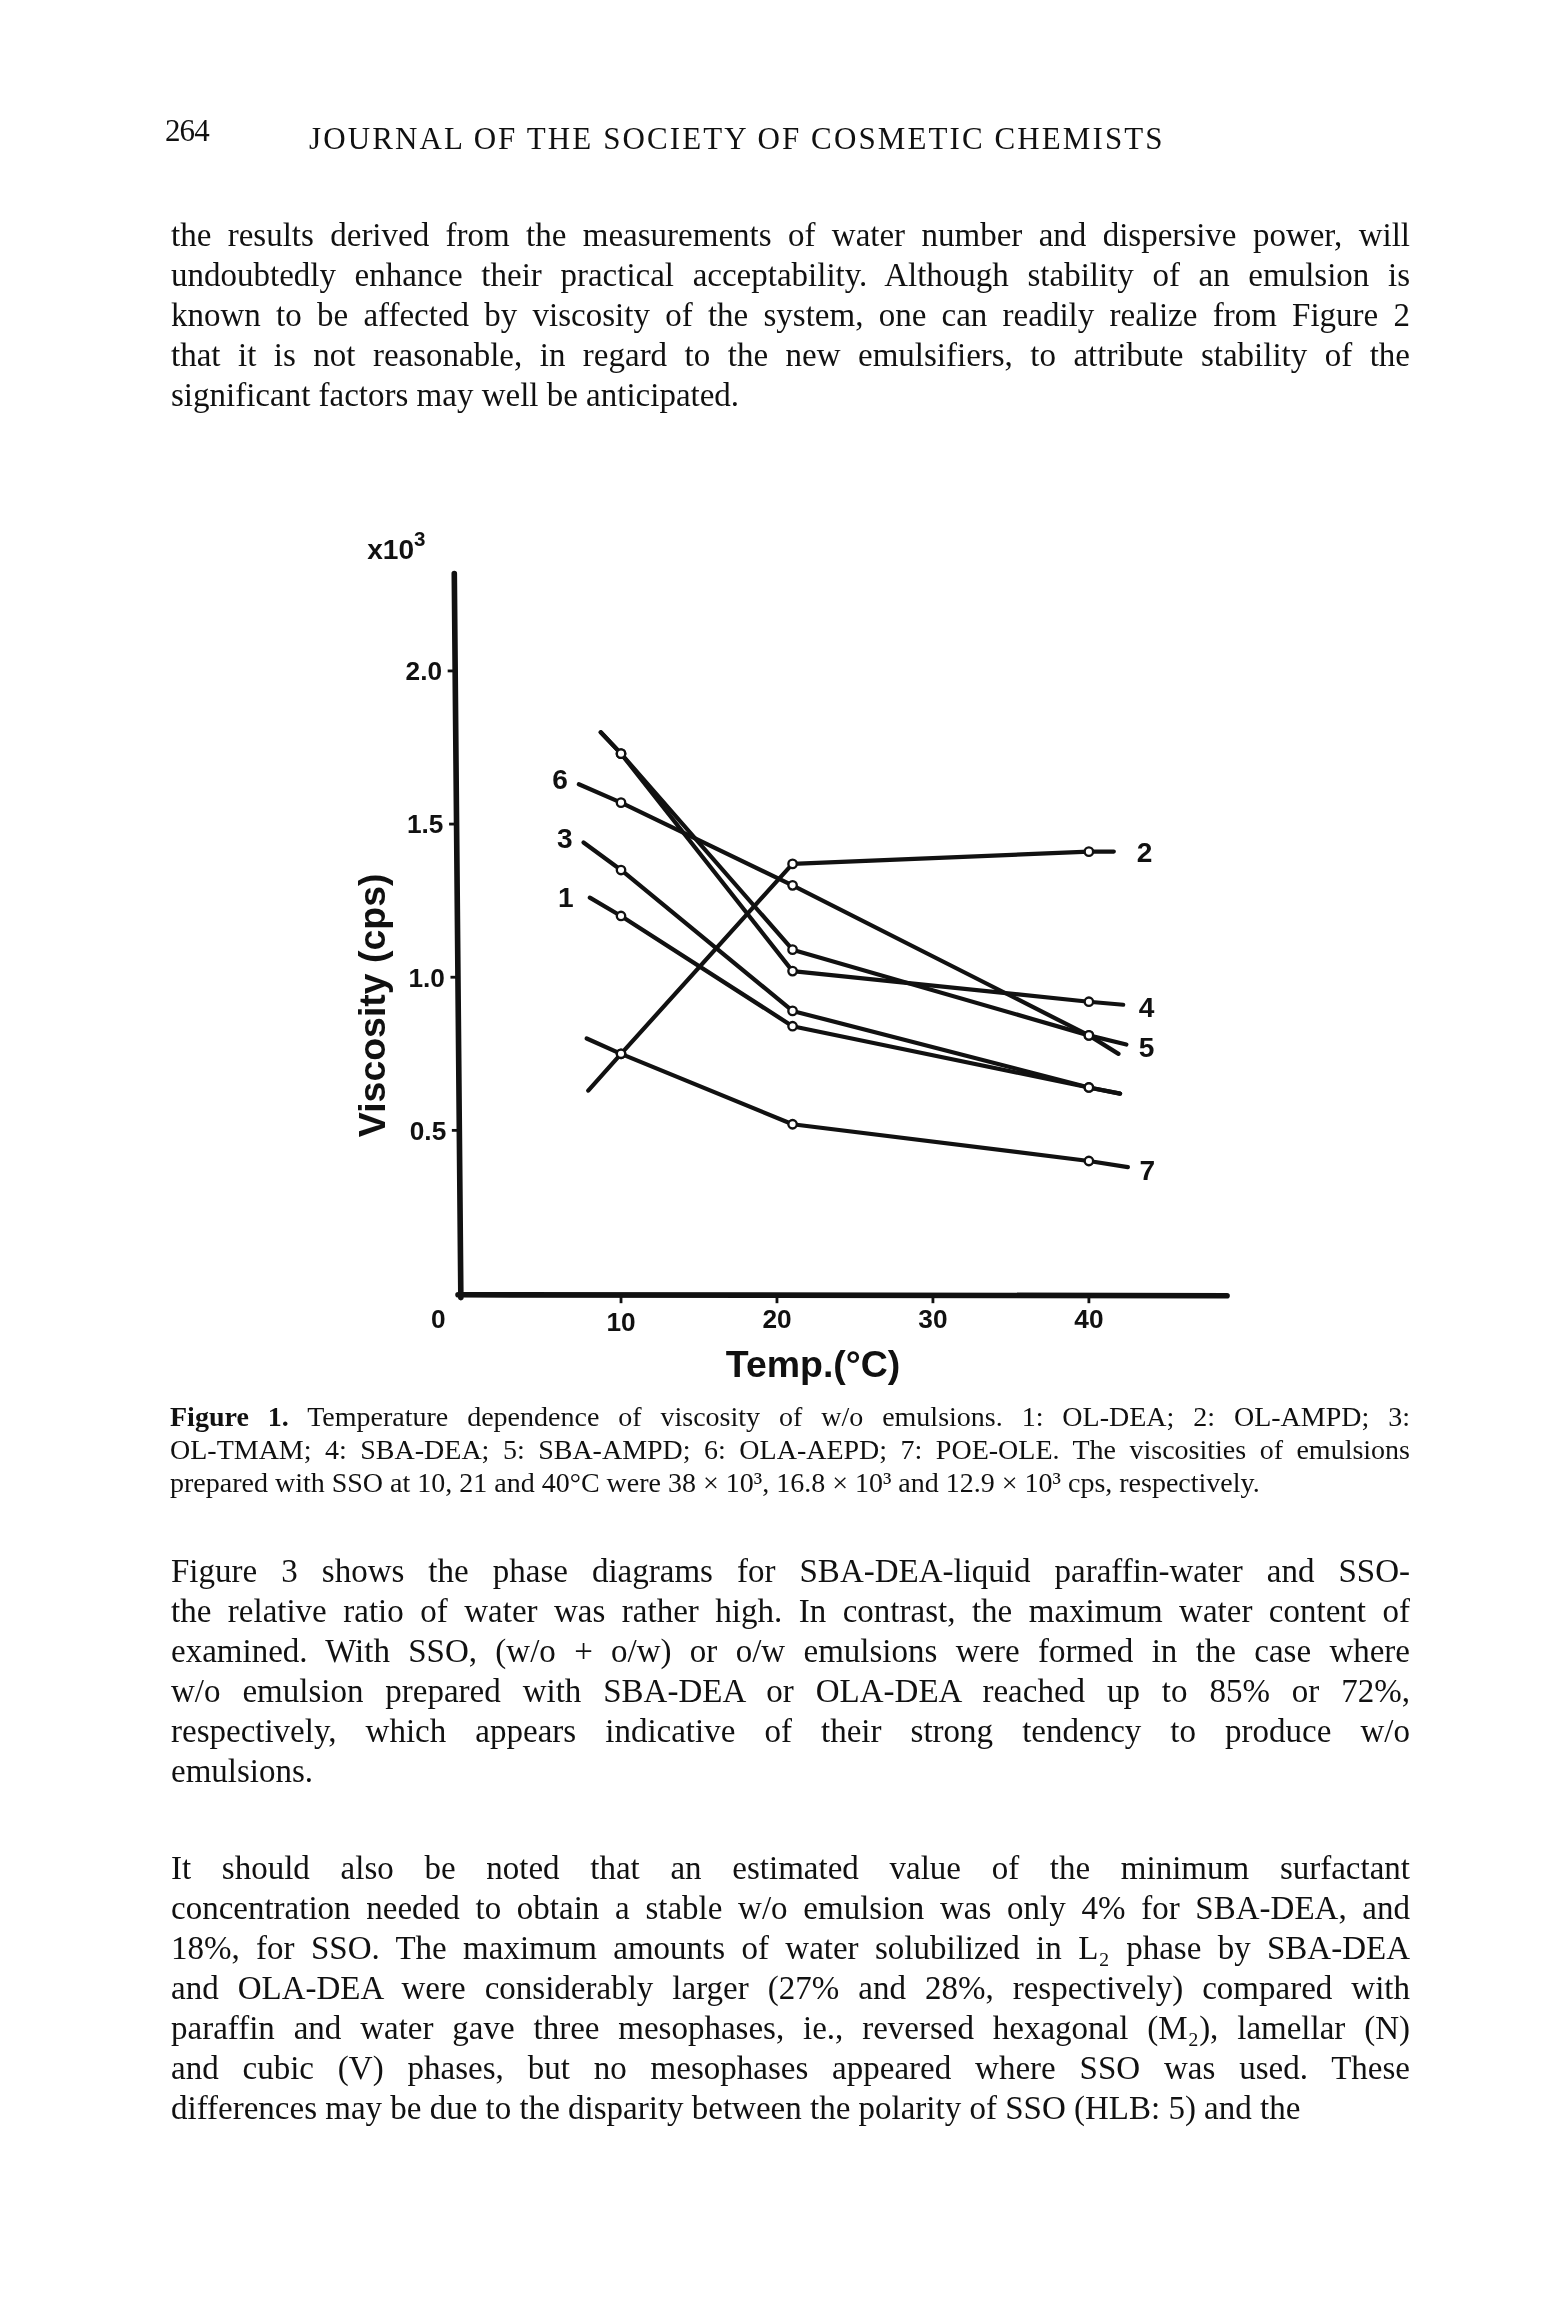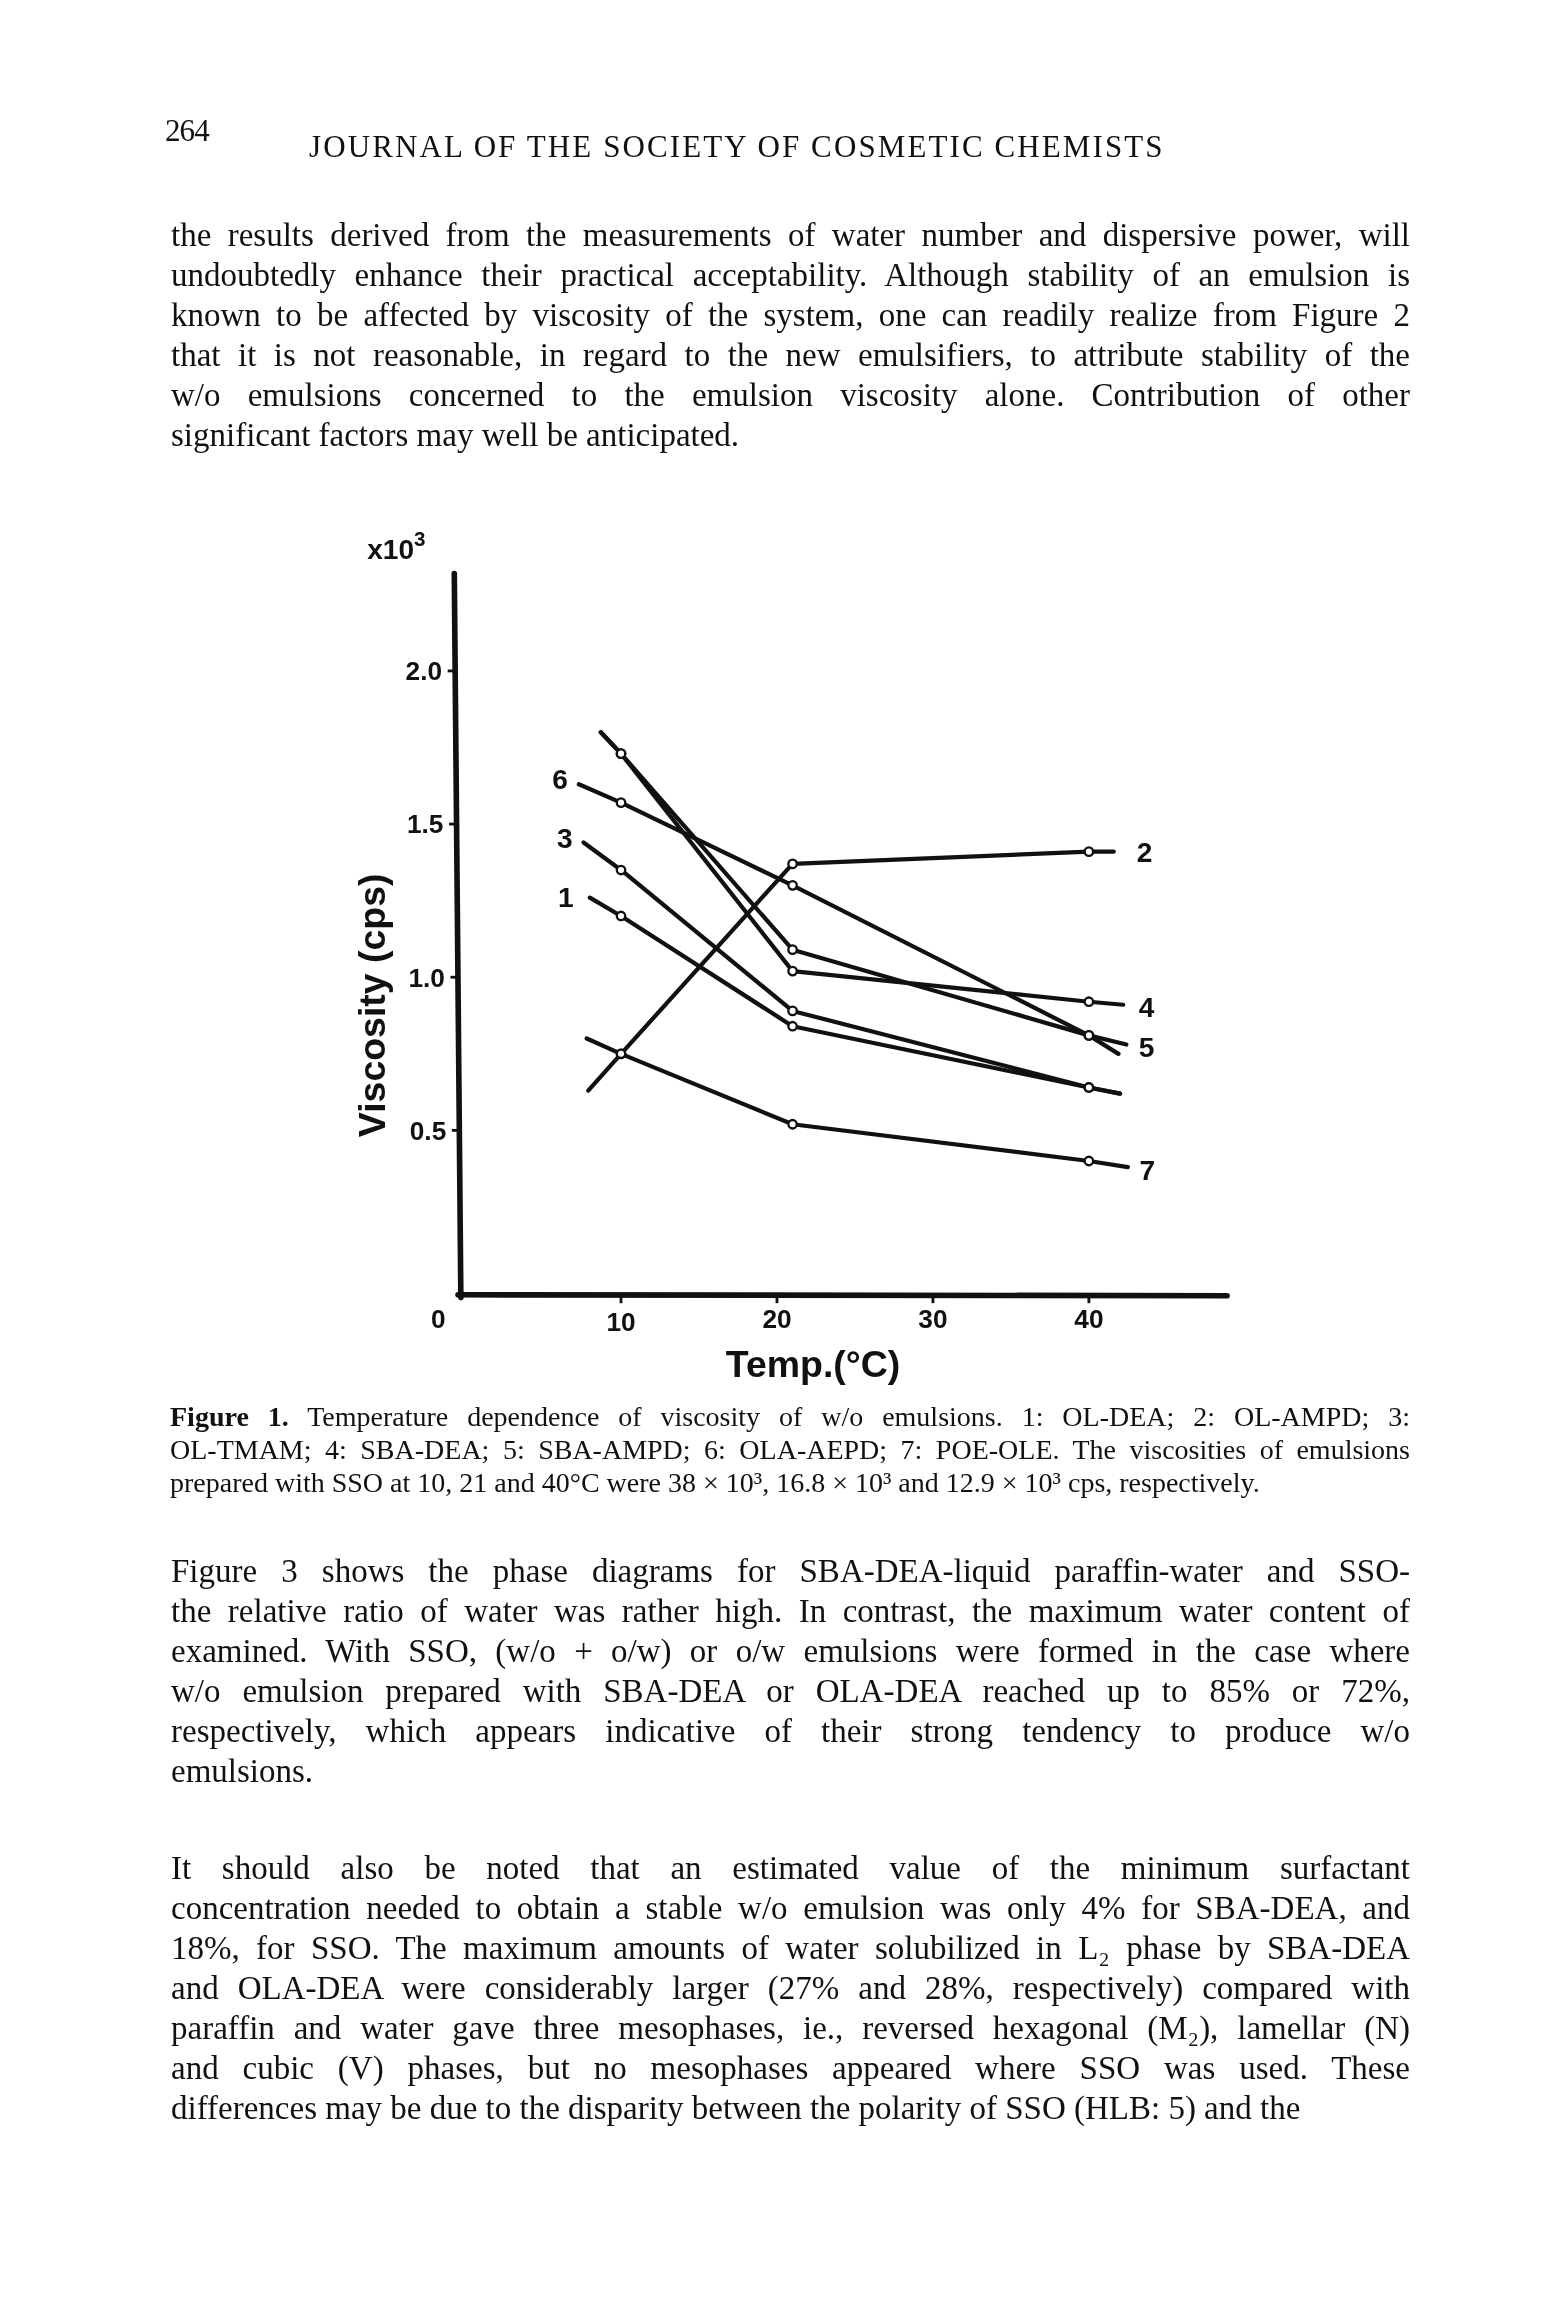--- a/index.html
+++ b/index.html
@@ -2,21 +2,21 @@
 <html style="font-size:15px"><head>
 <meta charset="utf-8">
 <style>
   html, body { margin: 0; padding: 0; background: #ffffff; }
   body { width: 1568px; height: 2316px; position: relative; overflow: hidden; color: #111111; }
   .serif { font-family: "Liberation Serif", "DejaVu Serif", serif; }
 
   #running-head { position: absolute; left: 165px; top: 112px; width: 1218px; height: 37px;
     font-size: 31px; line-height: 37px; }
   #page-number { position: absolute; left: 0; top: 0; letter-spacing: -0.9px; }
-  #journal-title { position: absolute; left: 144px; top: 16px; letter-spacing: 2.1px; white-space: nowrap; }
+  #journal-title { position: absolute; left: 144px; top: 8px; letter-spacing: 2.1px; white-space: nowrap; }
 
   .para { position: absolute; left: 163px; width: 1247px; font-size: 33px; line-height: 40px; }
   .line { display: block; white-space: nowrap; text-align: justify; text-align-last: justify; height: 40px; margin-left: 8px; }
   .line.last { text-align-last: left; }
   .line.jl { white-space: normal; }
 
   #para-1 { top: 215px; }
   #para-2 { top: 1551px; }
   #para-3 { top: 1848px; }
 
@@ -33,21 +33,20 @@
 <div id="running-head" class="serif">
   <span id="page-number">264</span>
   <span id="journal-title">JOURNAL OF THE SOCIETY OF COSMETIC CHEMISTS</span>
 </div>
 
 <div id="para-1" class="para serif">
     <span class="line jl">the results derived from the measurements of water number and dispersive power, will</span>
     <span class="line jl">undoubtedly enhance their practical acceptability. Although stability of an emulsion is</span>
     <span class="line jl">known to be affected by viscosity of the system, one can readily realize from Figure 2</span>
     <span class="line jl">that it is not reasonable, in regard to the new emulsifiers, to attribute stability of the</span>
-    <span class="line jl">w/o emulsions concerned to the emulsion viscosity alone. Contribution of other</span>
     <span class="line last">significant factors may well be anticipated.</span>
   </div>
 
 <svg id="chart" xmlns="http://www.w3.org/2000/svg" width="1568" height="2316" viewBox="0 0 1674 2472">
   <g id="chart-axes">
       <line x1="485" y1="612" x2="492" y2="1385" stroke="#111" stroke-width="6" stroke-linecap="round"></line>
       <line x1="489" y1="1382" x2="1310" y2="1383" stroke="#111" stroke-width="6" stroke-linecap="round"></line>
       <line x1="482.4045454545454" y1="1206.5" x2="490.4045454545454" y2="1206.5" stroke="#111" stroke-width="3"></line>
       <line x1="480.91818181818184" y1="1043" x2="488.91818181818184" y2="1043" stroke="#111" stroke-width="3"></line>
       <line x1="479.4318181818182" y1="879.5" x2="487.4318181818182" y2="879.5" stroke="#111" stroke-width="3"></line>

